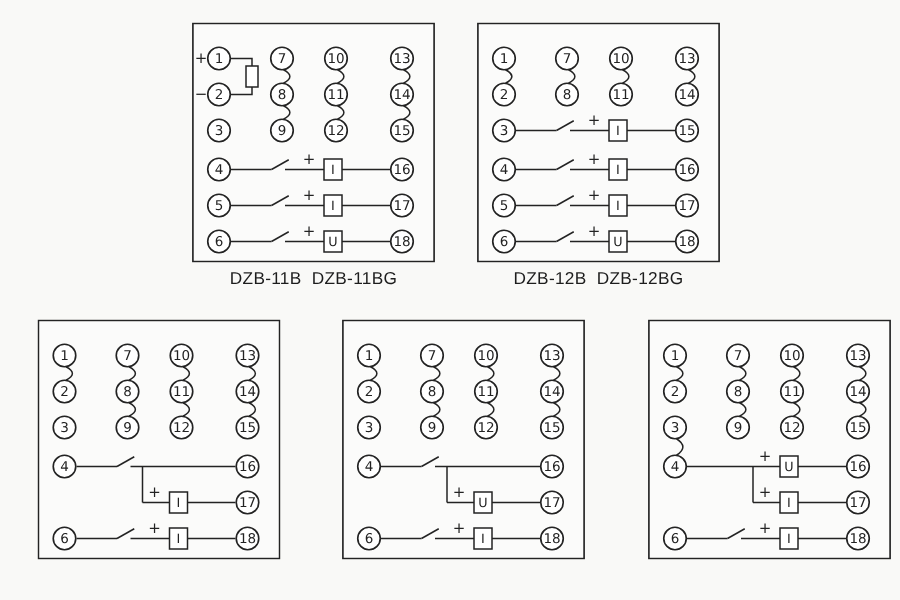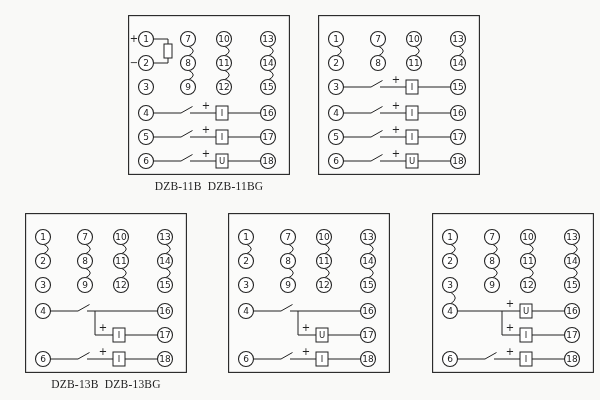--- a/index.html
+++ b/index.html
@@ -2,21 +2,21 @@
 <html><head>
 <meta charset="utf-8">
 <style>
   html,body{margin:0;padding:0;}
   body{width:600px;height:400px;overflow:hidden;background:#f7f7f5;
        font-family:"Liberation Sans",sans-serif;}
   .stage{position:relative;width:600px;height:400px;background:#f9f9f7;}
   .panel{position:absolute;width:162px;height:160px;}
   .panel svg{display:block;}
   .caption{position:absolute;width:162px;height:16px;text-align:center;
-           font-size:11.5px;color:#1d1d1d;white-space:pre;letter-spacing:.2px;font-family:Liberation Serif, serif;}
+           font-size:11.5px;color:#1d1d1d;white-space:pre;letter-spacing:.2px;}
 </style>
 </head>
 <body>
 
 <div class="stage">
   <div class="panel" style="left:128px;top:15px">
       <svg viewBox="0 0 162 160" width="162" height="160">
         <rect x="0.6" y="0.6" width="160.8" height="158.8" fill="#fbfbfa" stroke="#232323" stroke-width="1.1"></rect>
         <g stroke="#232323" stroke-width="1" fill="none">
           <path d="M 26 24 H 40 V 29 M 40 43 V 48 H 26"></path>
@@ -504,14 +504,14 @@
           </g>
           <g>
             <circle cx="140" cy="146" r="7.5" fill="#fff" stroke="#232323" stroke-width="1.1"></circle>
             <text x="140" y="149.2" font-size="9" text-anchor="middle" fill="#232323" stroke="none" font-family="&quot;DejaVu Sans&quot;,sans-serif">18</text>
           </g>
         </g>
       </svg>
     </div>
 
   <div class="caption" style="left:128px;top:180px">DZB-11B  DZB-11BG</div>
-  <div class="caption" style="left:25px;top:378px">DZB-13B  DZB-13BG</div>
+  <div class="caption" style="left:318px;top:180px">DZB-12B  DZB-12BG</div>
 </div>
 
 </body></html>

